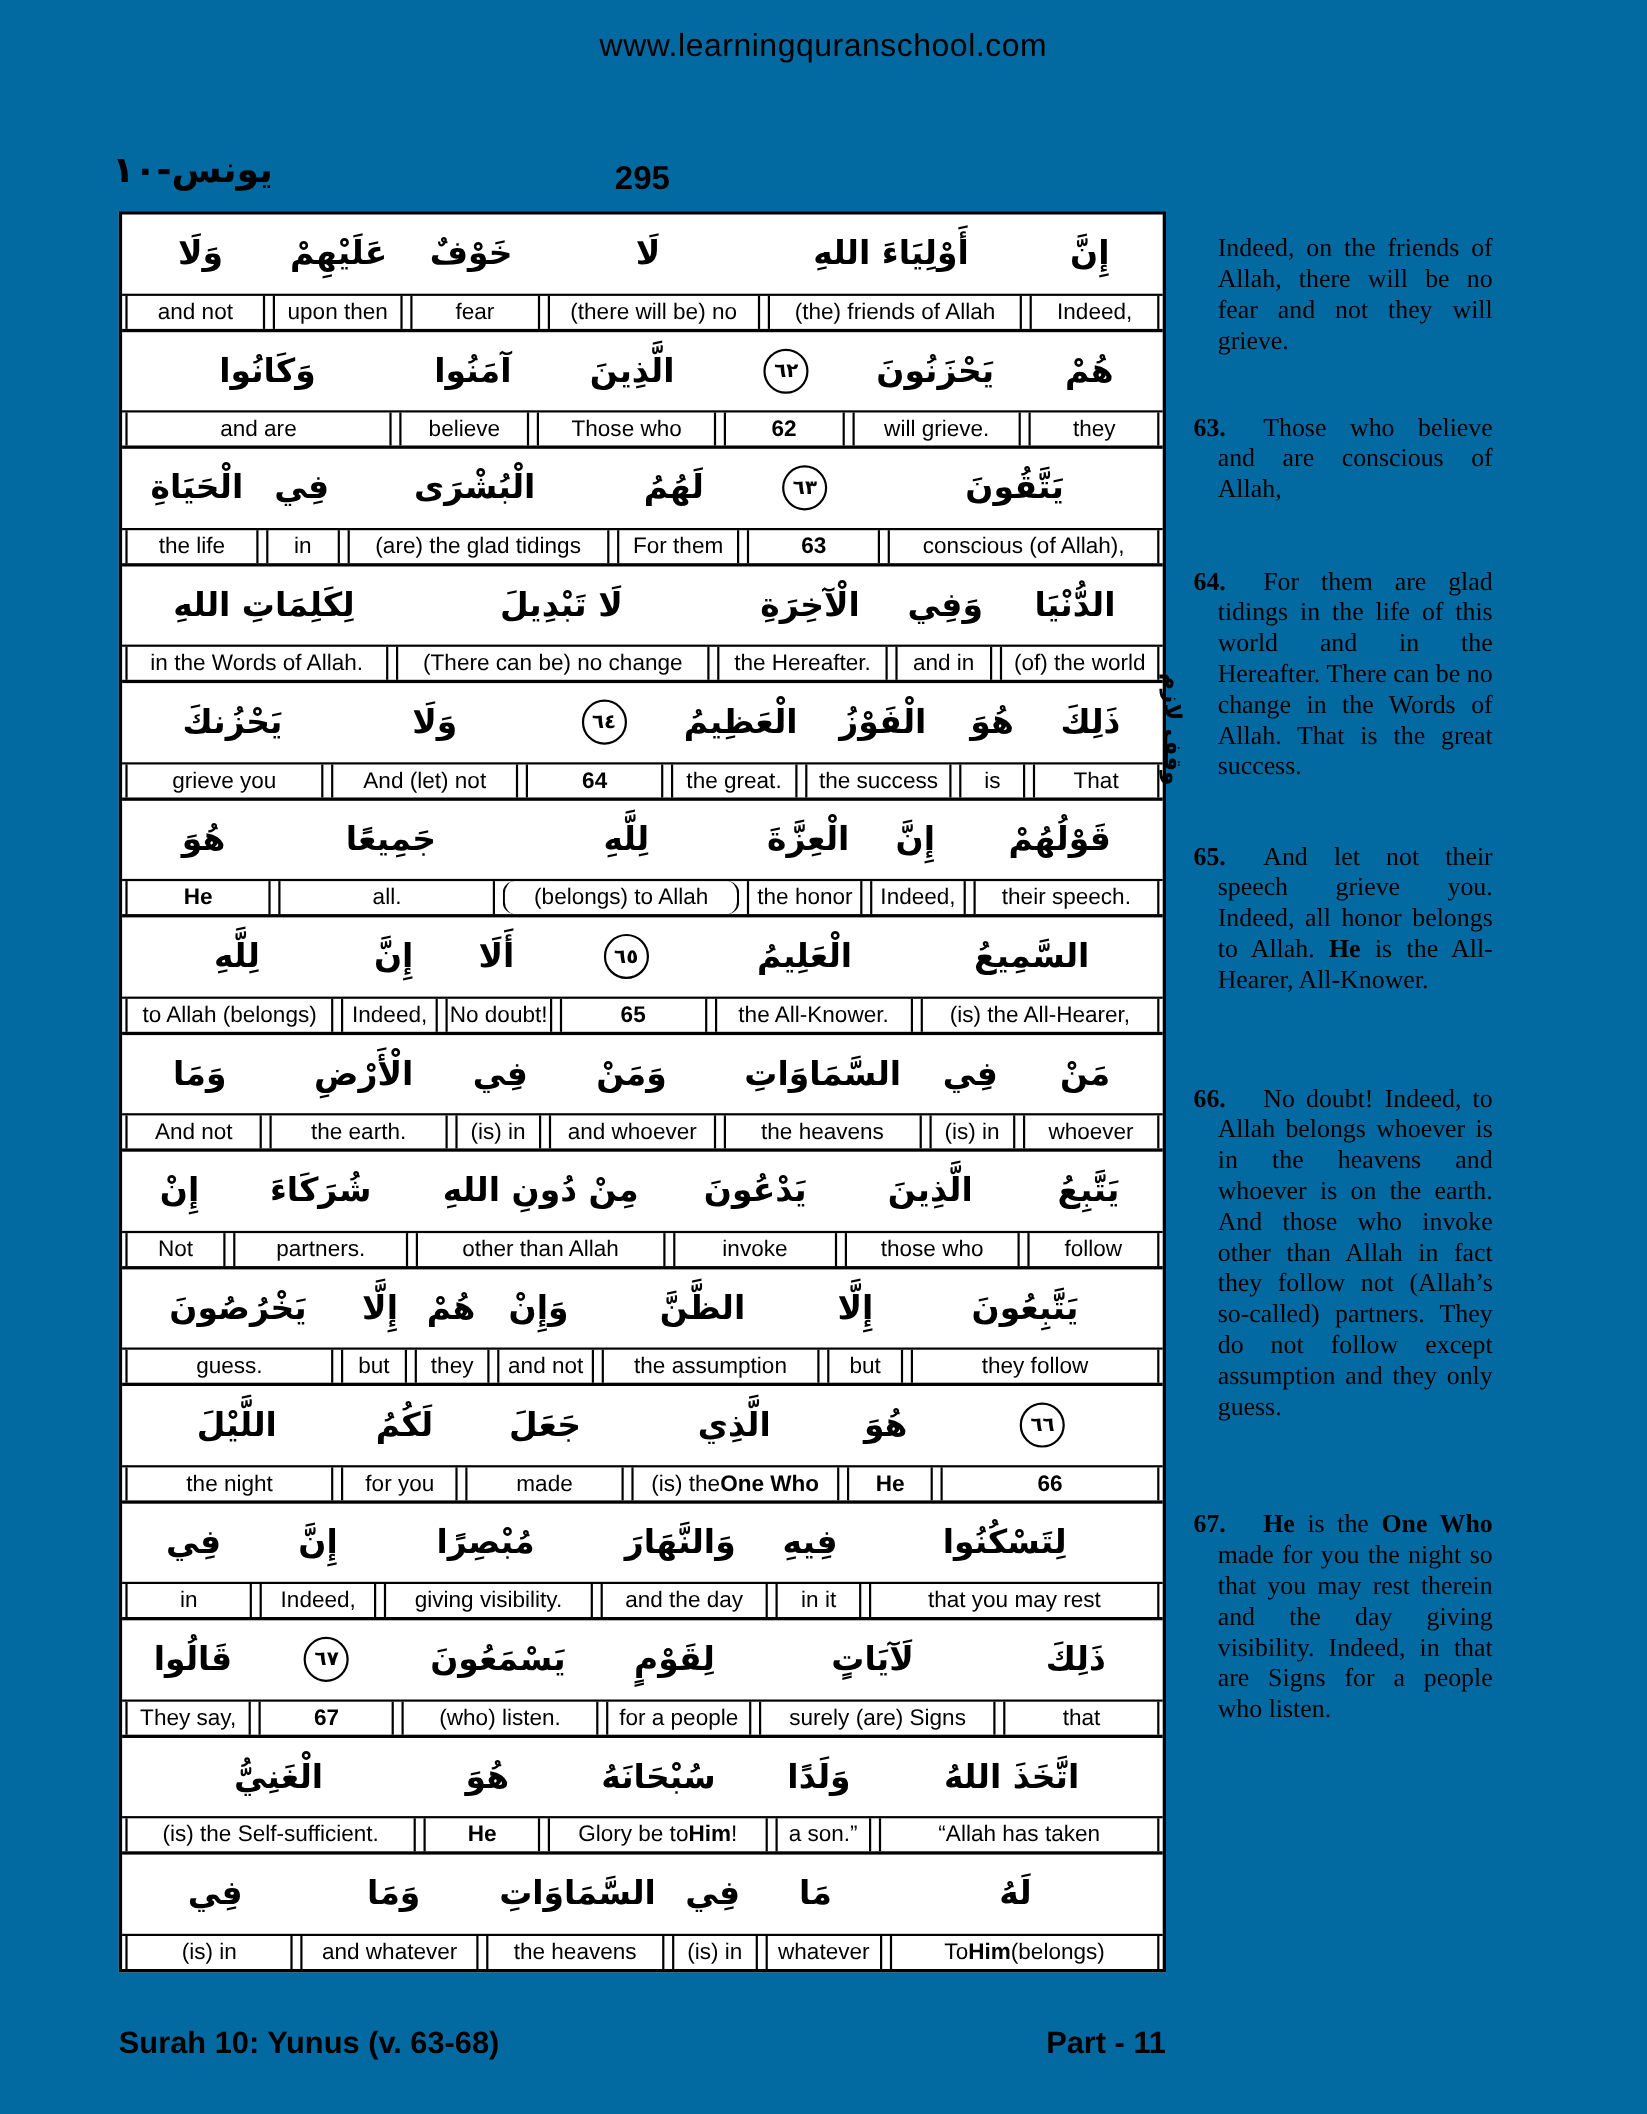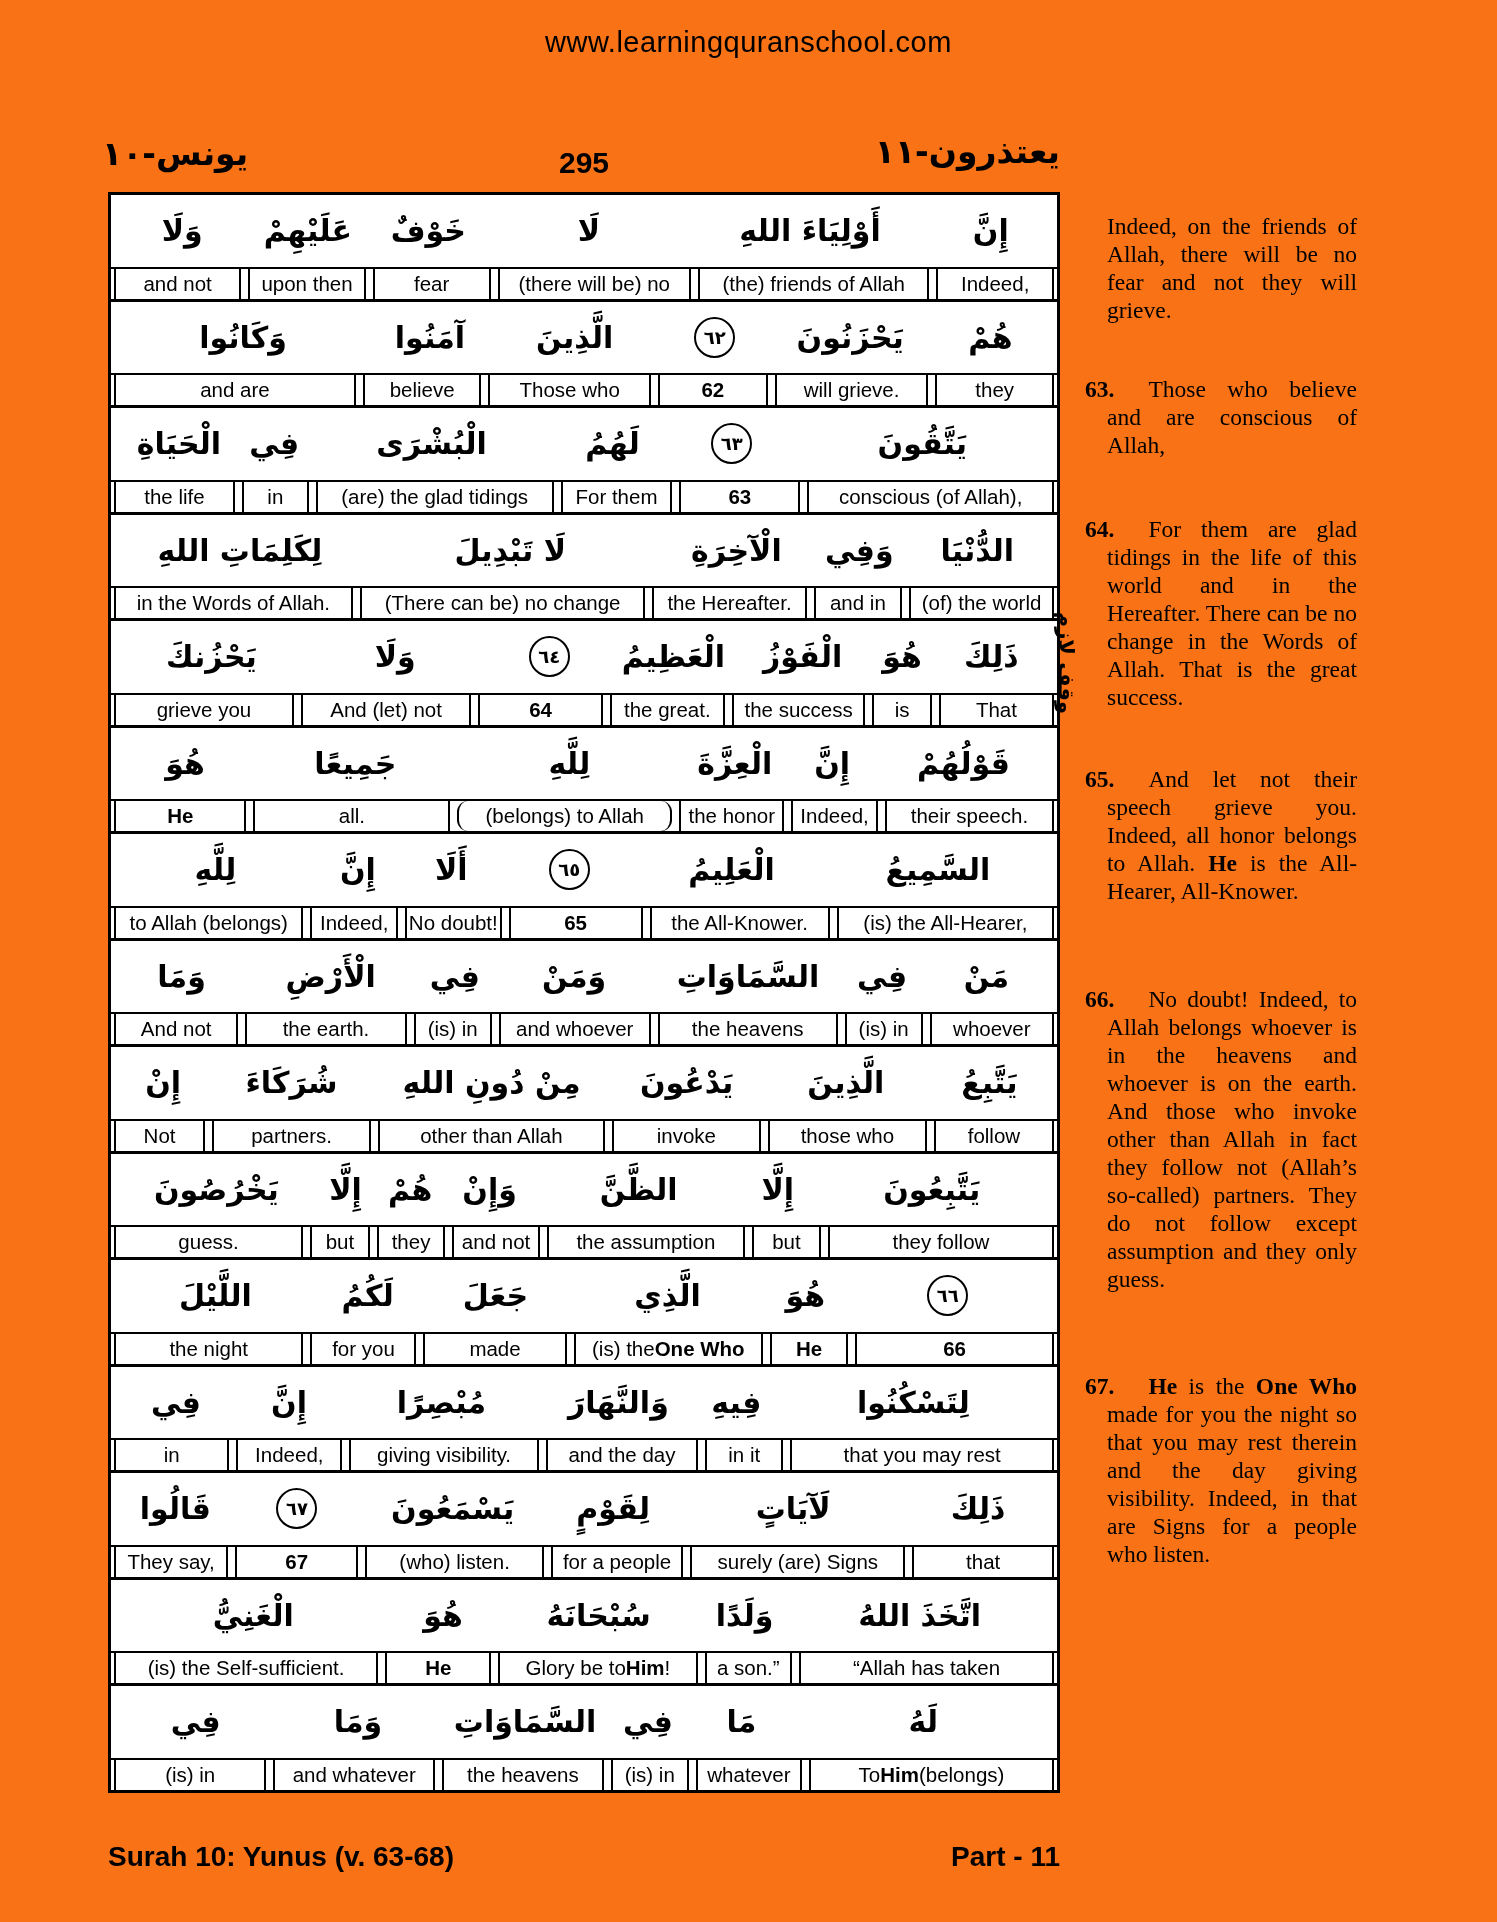--- a/index.html
+++ b/index.html
@@ -1,16 +1,16 @@
 <!DOCTYPE html>
 <html><head>
 <meta charset="utf-8">
 <style>
   html,body{margin:0;padding:0;background:#e8e8e8;}
-  .page{position:relative;width:1497px;height:1922px;background:#f97316;color:#000;overflow:hidden;
+  .page{position:relative;width:1497px;height:1922px;background:#0369a1;color:#000;overflow:hidden;
         font-family:"Liberation Sans",sans-serif;}
   .url{position:absolute;top:26px;left:0;width:100%;text-align:center;font-size:29px;letter-spacing:.5px;}
   .hdr-left{position:absolute;left:102px;top:134px;font-family:"DejaVu Sans",sans-serif;font-size:33px;font-weight:bold;direction:rtl;}
   .hdr-center{position:absolute;left:108px;width:952px;top:146px;text-align:center;font-size:30px;font-weight:bold;}
   .hdr-right{position:absolute;left:108px;width:952px;top:132px;text-align:right;font-family:"DejaVu Sans",sans-serif;font-size:33px;font-weight:bold;direction:rtl;}
   .qtable{position:absolute;left:108px;top:192px;width:952px;border:3.5px solid #000;box-sizing:border-box;background:#fff;}
   .ar-band{height:71.5px;display:flex;align-items:center;border-bottom:2.5px solid #000;padding:0 6px;}
   .ar-cell{display:flex;align-items:center;justify-content:center;font-family:"DejaVu Sans",sans-serif;
            font-weight:bold;font-size:30px;white-space:nowrap;min-width:0;}
   .medal{width:37px;height:37px;border:2.5px solid #000;border-radius:50%;display:flex;align-items:center;
@@ -31,21 +31,20 @@
           font-weight:bold;font-size:28px;}
 </style>
 </head>
 <body>
 
 <div class="page">
   <div class="url">www.learningquranschool.com</div>
 
   <div class="hdr-left">يونس-١٠</div>
   <div class="hdr-center">295</div>
-  <div class="hdr-right">يعتذرون-١١</div>
 
   <div class="qtable" id="qtable">
       <div class="pair">
         <div class="ar-band">
           <div class="ar-cell" style="flex: 13 1 0%;">وَلَا</div>
           <div class="ar-cell" style="flex: 12 1 0%;">عَلَيْهِمْ</div>
           <div class="ar-cell" style="flex: 12 1 0%;">خَوْفٌ</div>
           <div class="ar-cell" style="flex: 20 1 0%;">لَا</div>
           <div class="ar-cell" style="flex: 24 1 0%;">أَوْلِيَاءَ اللهِ</div>
           <div class="ar-cell" style="flex: 12 1 0%;">إِنَّ</div>

